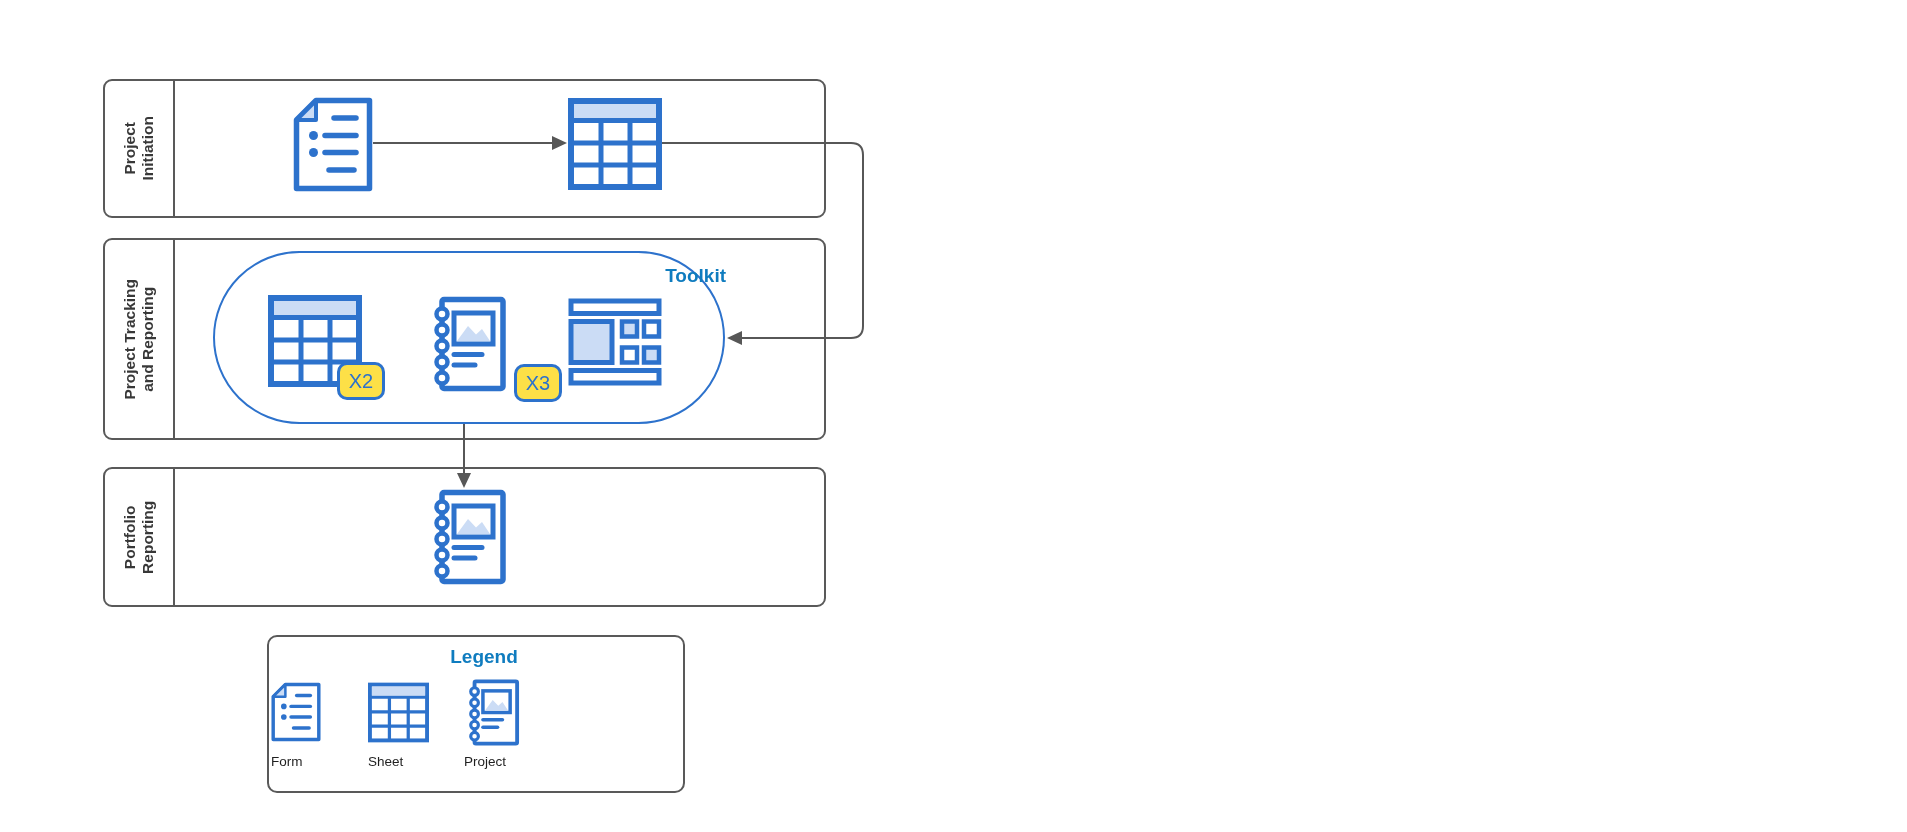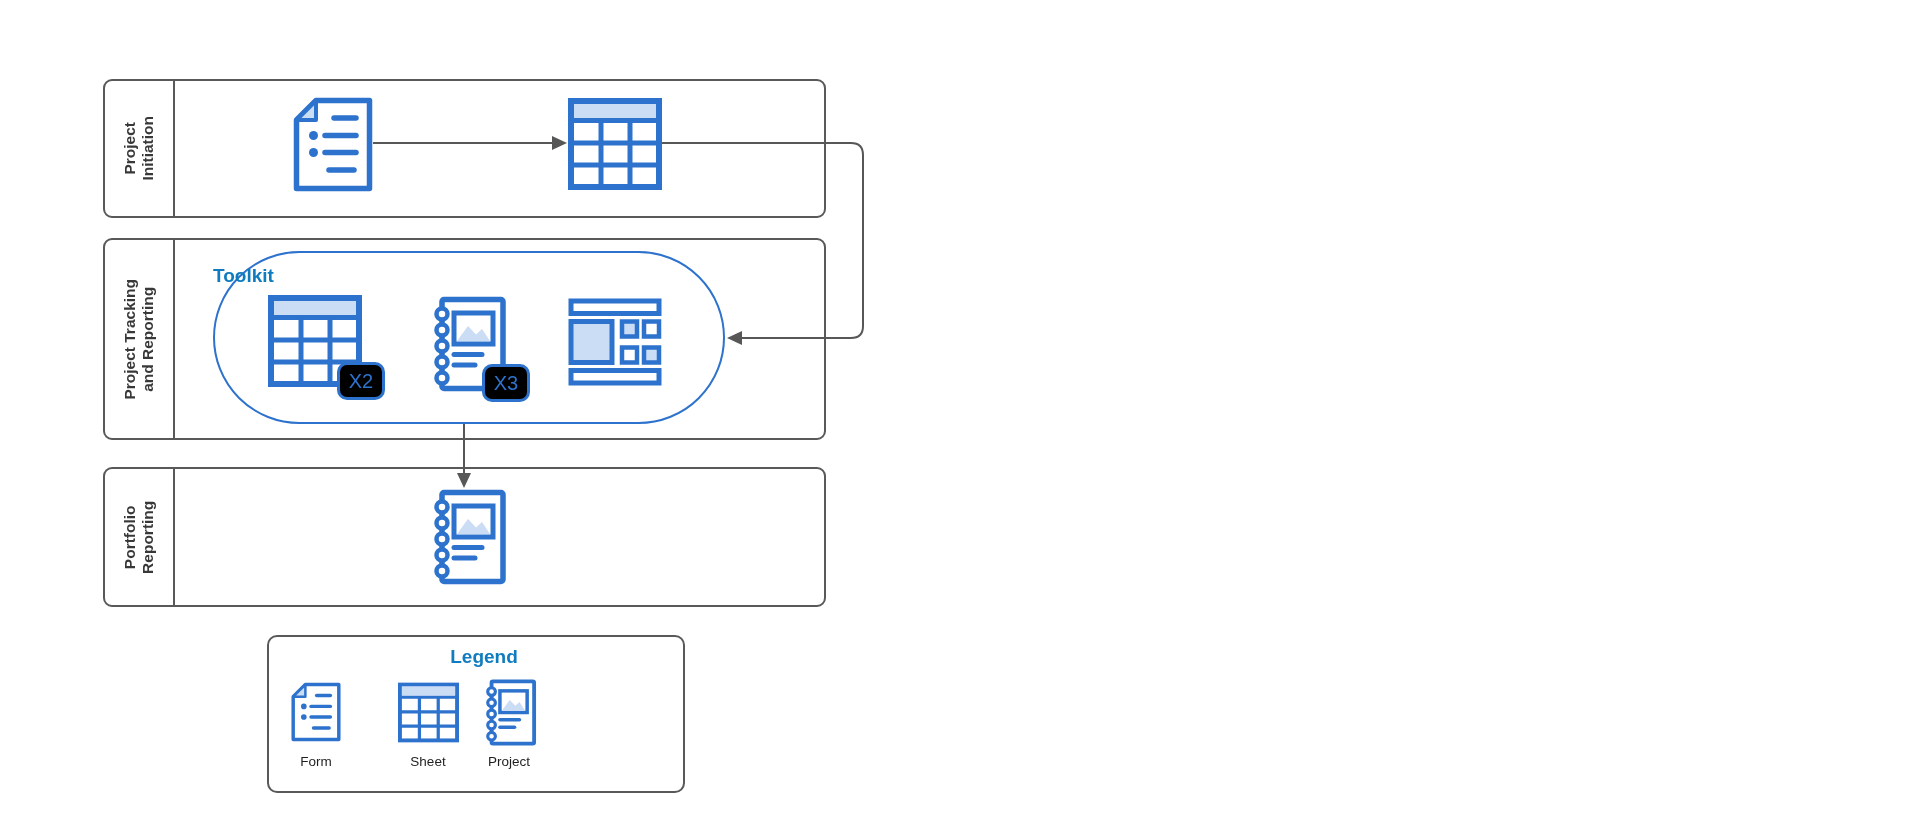--- a/index.html
+++ b/index.html
@@ -27,53 +27,53 @@
   }
   .w1 { width:86px; } .w2 { width:136px; } .w3 { width:90px; }
 
   
   .toolkit-ellipse {
     position:absolute; left:213px; top:251px; width:508px; height:169px;
     border:2.5px solid #2D72CC; border-radius:88px; background:transparent;
   }
   .toolkit-title {
     position:absolute; left:213px; top:265px; width:513px;
-    text-align:left; font-weight:bold; font-size:19px; color:#0F7CBF;
+    text-align:right; font-weight:bold; font-size:19px; color:#0F7CBF;
   }
 
   
   .dicon { position:absolute; line-height:0; }
 
   
   .badge {
-    position:absolute; width:42px; height:32px; background:#000000;
+    position:absolute; width:42px; height:32px; background:#fde047;
     border:3px solid #2D72CC; border-radius:10px;
     display:flex; align-items:center; justify-content:center;
     color:#2D72CC; font-size:20px;
   }
 
   
   .edges { position:absolute; left:0; top:0; z-index:5; pointer-events:none; }
 
   
   .legend {
     position:absolute; left:267px; top:635px; width:414px; height:154px;
     border:2px solid #595959; border-radius:10px; background:#ffffff;
   }
   .legend-title {
     position:absolute; left:16px; right:0; top:9px;
     text-align:center; font-weight:bold; font-size:19px; color:#0F7CBF;
   }
   .legend-item {
     position:absolute; top:40px; width:90px;
-    display:flex; flex-direction:column; align-items:center;
+    display:flex; flex-direction:column; align-items:flex-start;
   }
   .legend-item .slot { height:70px; display:flex; align-items:center; justify-content:center; line-height:0; }
   .legend-item .cap { margin-top:7px; font-size:13.5px; color:#1f1f1f; }
-  .li-0 { left:2px; } .li-1 { left:114px; } .li-2 { left:195px; } .li-3 { left:306px; }
+  .li-0 { left:2px; } .li-1 { left:99px; } .li-2 { left:195px; } .li-3 { left:306px; }
 
   .hidden-defs { position:absolute; width:0; height:0; overflow:hidden; }
 </style>
 </head>
 <body>
 
 <div class="canvas">
 
   <svg class="hidden-defs" aria-hidden="true">
     <defs>
@@ -162,21 +162,21 @@
         <use href="#sym-sheet"></use>
       </svg>
   </div>
   <div class="badge" style="left:337px; top:362px;">X2</div>
 
   <div class="dicon" style="left:427px; top:296px;">
     <svg width="80" height="96">
         <use href="#sym-report"></use>
       </svg>
   </div>
-  <div class="badge" style="left:482px; top:364px;">X3</div>
+  <div class="badge" style="left:514px; top:364px;">X3</div>
 
   <div class="dicon" style="left:568px; top:298px;">
     <svg width="94" height="88">
         <use href="#sym-dashboard"></use>
       </svg>
   </div>
 
   <div class="dicon" style="left:427px; top:489px;">
     <svg width="80" height="96">
         <use href="#sym-report"></use>

